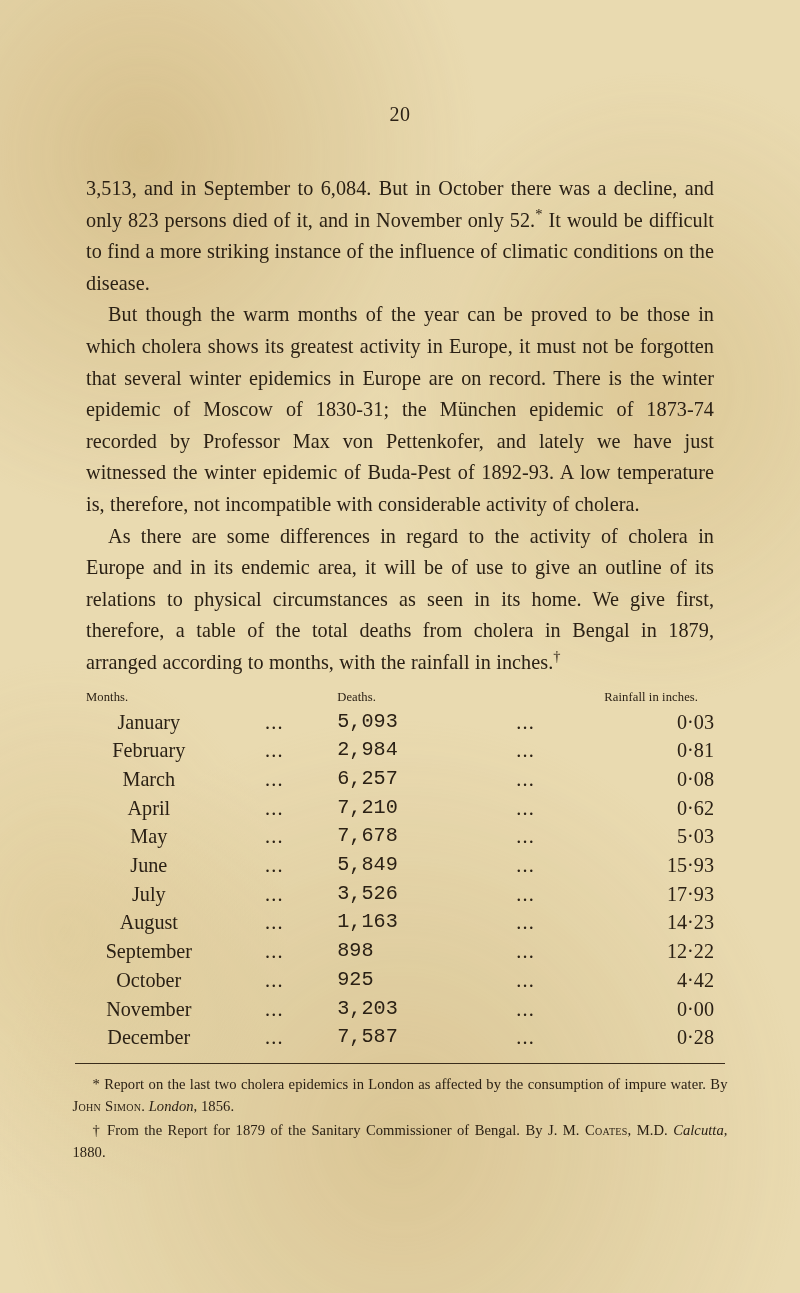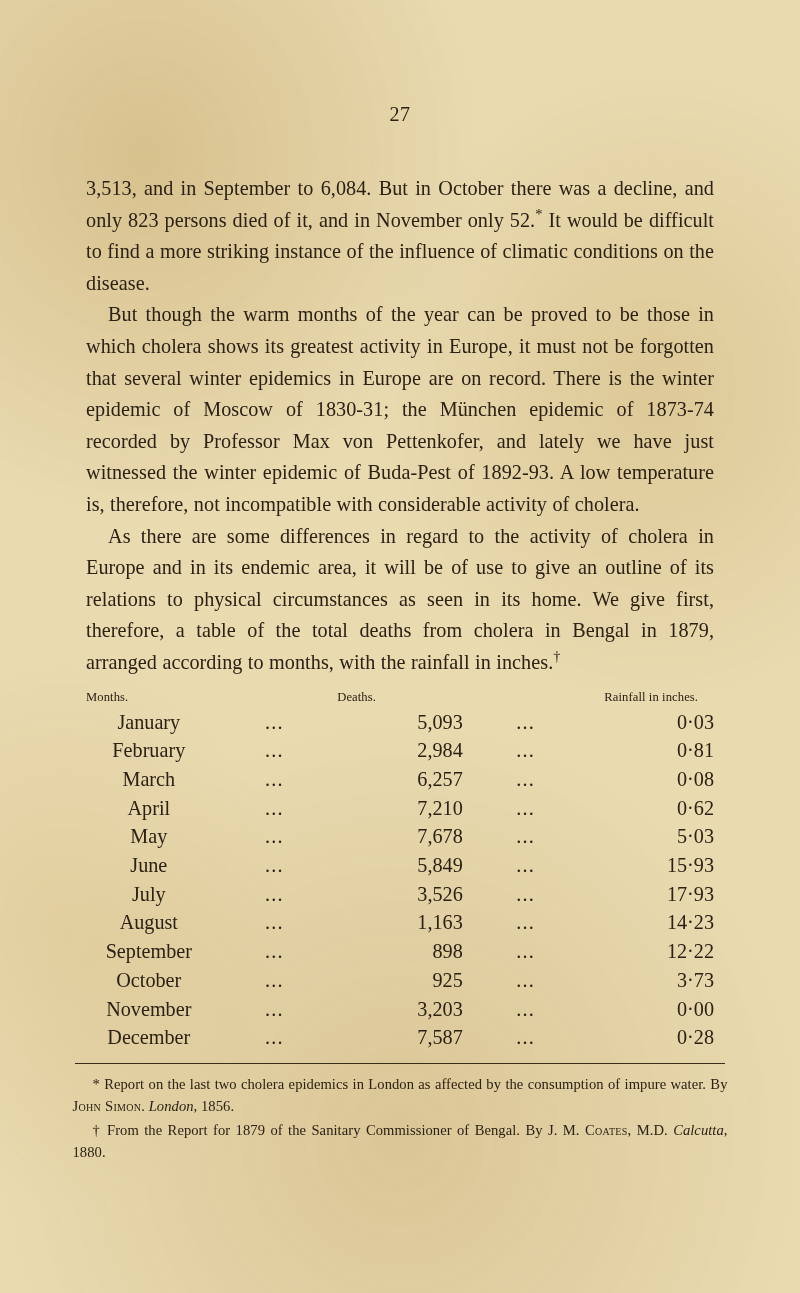--- a/index.html
+++ b/index.html
@@ -90,21 +90,21 @@
   th.c-rain  { text-align: center; padding-right: 4px; }
 
   table.data td {
     font-size: 20.2px;
     line-height: 28.7px;
     padding: 0;
     white-space: nowrap;
   }
   td.month   { text-align: center; padding-left: 62px; width: 216px; }
   td.dots    { text-align: center; width: 52px; font-size: 19px; letter-spacing: 1.2px; }
-  td.deaths  { text-align: right; width: 108px; }
+  td.deaths  { text-align: left; width: 108px; font-family: Liberation Mono, monospace; }
   td.dots2   { text-align: center; width: 78px; font-size: 19px; letter-spacing: 1.2px; }
   td.rain    { text-align: right; width: 140px; padding-right: 12px; }
 
   
   .fn-rule {
     width: 650px;
     margin: 11px auto 0 auto;
     height: 0;
     border-top: 1.6px solid #3a2d1c;
   }
@@ -131,21 +131,21 @@
   }
   .ital { font-style: italic; }
 </style>
 </head>
 <body>
 
 <div class="paper-grain"></div>
 
 <div class="page">
 
-  <div class="folio">27</div>
+  <div class="folio">20</div>
 
   <div class="body-block">
 
     <p class="para"><span>3,513, and in September to 6,084. But in October there was a decline, and only 823 persons died of it, and in November only 52.</span><sup class="fn">*</sup> <span>It would be difficult to find a more striking instance of the influence of climatic conditions on the disease.</span></p>
 
     <p class="para indent">But though the warm months of the year can be proved to be those in which cholera shows its greatest activity in Europe, it must not be forgotten that several winter epidemics in Europe are on record. There is the winter epidemic of Moscow of 1830-31; the München epidemic of 1873-74 recorded by Professor Max von Pettenkofer, and lately we have just witnessed the winter epidemic of Buda-Pest of 1892-93. A low temperature is, therefore, not incompatible with considerable activity of cholera.</p>
 
     <p class="para indent"><span>As there are some differences in regard to the activity of cholera in Europe and in its endemic area, it will be of use to give an outline of its relations to physical circumstances as seen in its home. We give first, therefore, a table of the total deaths from cholera in Bengal in 1879, arranged according to months, with the rainfall in inches.</span><sup class="fn">†</sup></p>
 
   </div>
@@ -222,21 +222,21 @@
           <td class="dots">...</td>
           <td class="deaths">898</td>
           <td class="dots2">...</td>
           <td class="rain">12·22</td>
         </tr>
         <tr>
           <td class="month">October</td>
           <td class="dots">...</td>
           <td class="deaths">925</td>
           <td class="dots2">...</td>
-          <td class="rain">3·73</td>
+          <td class="rain">4·42</td>
         </tr>
         <tr>
           <td class="month">November</td>
           <td class="dots">...</td>
           <td class="deaths">3,203</td>
           <td class="dots2">...</td>
           <td class="rain">0·00</td>
         </tr>
         <tr>
           <td class="month">December</td>

